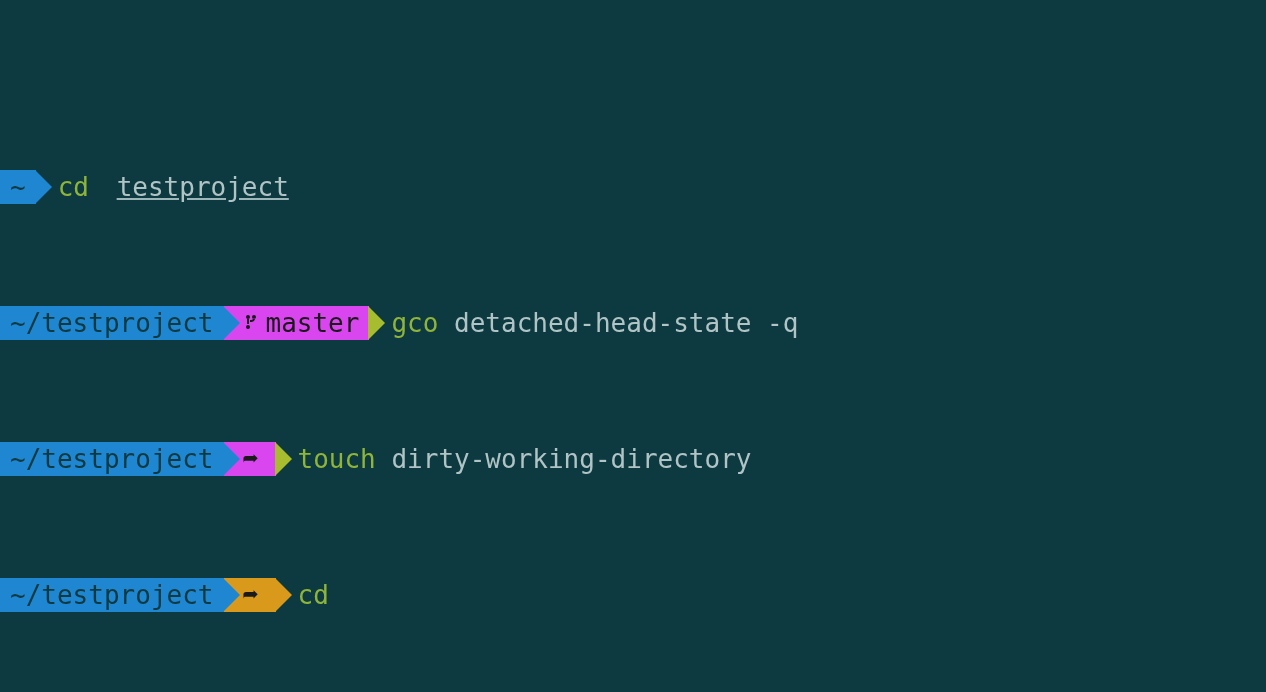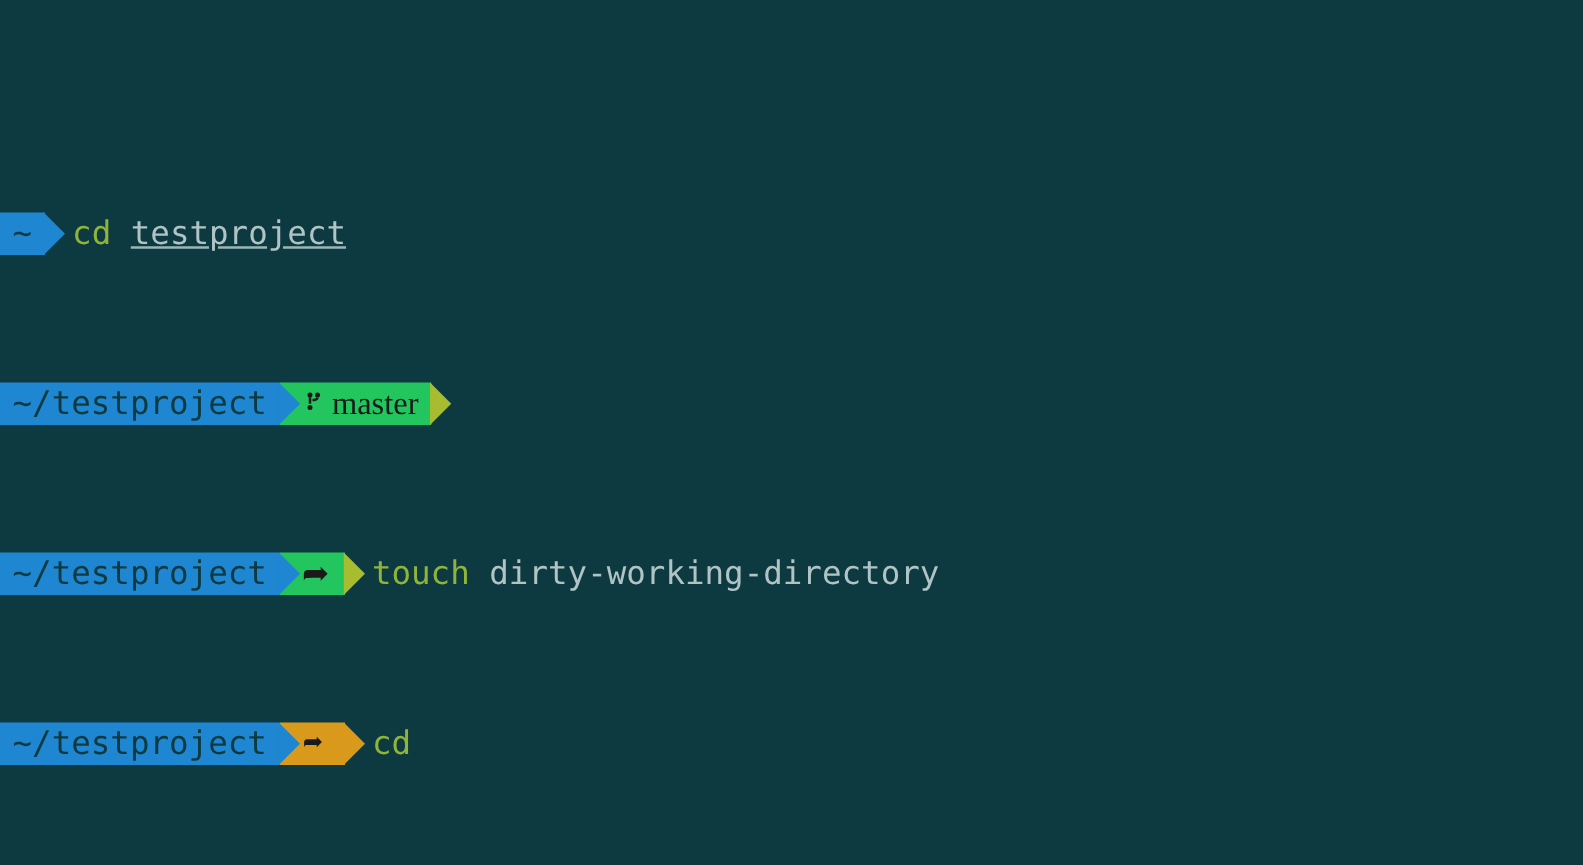--- a/index.html
+++ b/index.html
@@ -28,49 +28,50 @@
     right: -16px;
     top: 0;
     width: 0; height: 0;
     border-top: 17px solid transparent;
     border-bottom: 17px solid transparent;
     z-index: 2;
   }
   
   .bg-blue   { background: #1f86d1; color: #0d3a40; }
   .bg-blue .arrow { border-left: 17px solid #1f86d1; }
-  .bg-olive  { background: #22c55e; color: #1a1a1a; font-family: Liberation Serif, serif; }
+  .bg-olive  { background: #d946ef; color: #1a1a1a; }
   .bg-olive .arrow { border-left: 17px solid #a7bd2f; }
   .bg-orange { background: #d99a1b; color: #1a1a1a; }
   .bg-orange .arrow { border-left: 17px solid #d99a1b; }
 
   .txt { padding-left: 22px; display: inline-flex; align-items: center; gap: 0; text-align: right; }
   .cmd-green  { color: #8fb43a; }
   .cmd-gray   { color: #b0c3c5; }
-  .underline  { text-decoration: underline; text-decoration-color: #9bb5b8; }
+  .underline  { text-decoration: underline; text-decoration-color: #9bb5b8; margin-left: 12px; }
 
   .icon { display:inline-block; width:18px; text-align:center; margin-right:6px;}
 </style>
 </head>
 <body>
 
 
 
 
 <div class="line">
   <span class="seg first bg-blue"><span>~</span><span class="arrow"></span></span>
   <span class="txt"><span class="cmd-green">cd</span><span>&nbsp;</span><span class="cmd-gray underline">testproject</span></span>
 </div>
 
 
 <div class="line">
   <span class="seg first bg-blue"><span>~/testproject</span><span class="arrow"></span></span>
   <span class="seg bg-olive"><span class="icon"><svg width="14" height="20" viewBox="0 0 14 20">
           <path d="M4 3a2 2 0 1 0 0 4 2 2 0 0 0 0-4zm6 0a2 2 0 1 0 0 4 2 2 0 0 0 0-4zM4 13a2 2 0 1 0 0 4 2 2 0 0 0 0-4zm1-6v5H3V7h2zm6-.5c0 3-3 3.5-5 3.5v-2c2 0 3-.3 3-1.5h2z" fill="#1a1a1a"></path>
         </svg></span><span>master</span><span class="arrow"></span></span>
+  <span class="txt"><span class="cmd-green">gco</span><span>&nbsp;</span><span class="cmd-gray">detached-head-state -q</span></span>
 </div>
 
 
 <div class="line">
   <span class="seg first bg-blue"><span>~/testproject</span><span class="arrow"></span></span>
   <span class="seg bg-olive"><span class="icon">➦</span><span class="arrow"></span></span>
   <span class="txt"><span class="cmd-green">touch</span><span>&nbsp;</span><span class="cmd-gray">dirty-working-directory</span></span>
 </div>
 
 

